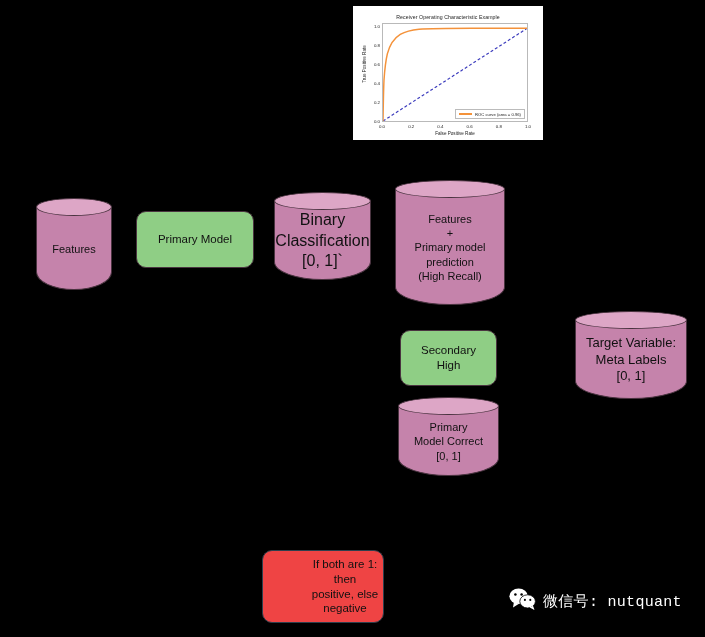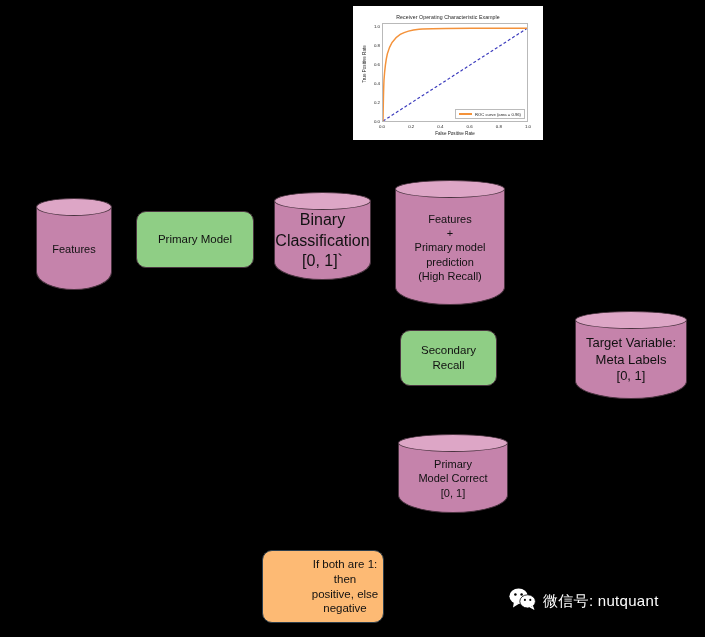--- a/index.html
+++ b/index.html
@@ -27,37 +27,37 @@
      display:flex;flex-direction:column;align-items:center;justify-content:center;
      color:#111;text-align:center;line-height:1.28;
      padding-top:10px;box-sizing:border-box;white-space:pre-line;
   }
 
   
   .rbox{position:absolute;display:flex;align-items:center;justify-content:center;
         text-align:center;line-height:1.3;color:#111;border-radius:10px;
         border:1.2px solid #4a3440;white-space:pre-line;box-sizing:border-box;}
   .rbox.green{background:#8fce85;}
-  .rbox.blue{background:#fdba74;border-color:#2d3f4d;padding-left:44px;}
+  .rbox.blue{background:#ef4444;border-color:#2d3f4d;padding-left:44px;}
 
   
   #chart{position:absolute;background:#fff;box-sizing:border-box;}
   #plot{position:absolute;background:#fff;border:1px solid #b9b9b9;box-sizing:border-box;}
   .chart-title{position:absolute;width:100%;text-align:center;color:#222;
      font-size:5.2px;letter-spacing:.1px;}
   .axis-label{position:absolute;color:#222;font-size:4.6px;text-align:center;}
   .ylab{transform-origin:0 0;transform:rotate(-90deg);white-space:nowrap;}
   .tick{position:absolute;color:#222;font-size:4.4px;text-align:center;white-space:nowrap;}
   .legend{position:absolute;background:#fff;border:1px solid #bbb;
      display:flex;align-items:center;gap:3px;padding:1.5px 3px;box-sizing:border-box;}
   .legend .swatch{width:13px;height:1.6px;background:#f4923a;flex:none;}
   .legend .ltext{font-size:4.2px;color:#222;white-space:nowrap;}
 
   
-  #wm{position:absolute;display:flex;align-items:center;gap:7px;color:#fff;}
+  #wm{position:absolute;display:flex;align-items:center;gap:7px;color:#fff;font-family:Liberation Mono, monospace;}
   #wm .wmtext{font-size:15px;letter-spacing:.3px;}
 </style>
 </head>
 <body>
 
 <div id="canvas">
 
   <div id="chart" style="left:353px;top:6px;width:190px;height:134px;">
 
     <div class="chart-title" style="left:0;top:8px;">Receiver Operating Characteristic Example</div>
@@ -120,32 +120,32 @@
     <div class="top"></div>
     <div class="label" style="font-size:11px;">Features
 +
 Primary model
 prediction
 (High Recall)</div>
   </div>
 
   <div class="rbox green" style="left:400px;top:330px;width:97px;height:56px;font-size:11.5px;">
     <span>Secondary
-Recall</span>
+High</span>
   </div>
 
   <div class="cyl" style="left:575px;top:311px;width:112px;height:88px;">
     <div class="body"></div>
     <div class="top"></div>
     <div class="label" style="font-size:13px;">Target Variable:
 Meta Labels
 [0, 1]</div>
   </div>
 
-  <div class="cyl" style="left:398px;top:434px;width:79px;height:79px;padding-left:31px;">
+  <div class="cyl" style="left:398px;top:397px;width:101px;height:79px;">
     <div class="body"></div>
     <div class="top"></div>
     <div class="label" style="font-size:11px;">Primary
 Model Correct
 [0, 1]</div>
   </div>
 
   <div class="rbox blue" style="left:262px;top:550px;width:122px;height:73px;font-size:11.5px;">
     <span>If both are 1: then
 positive, else

